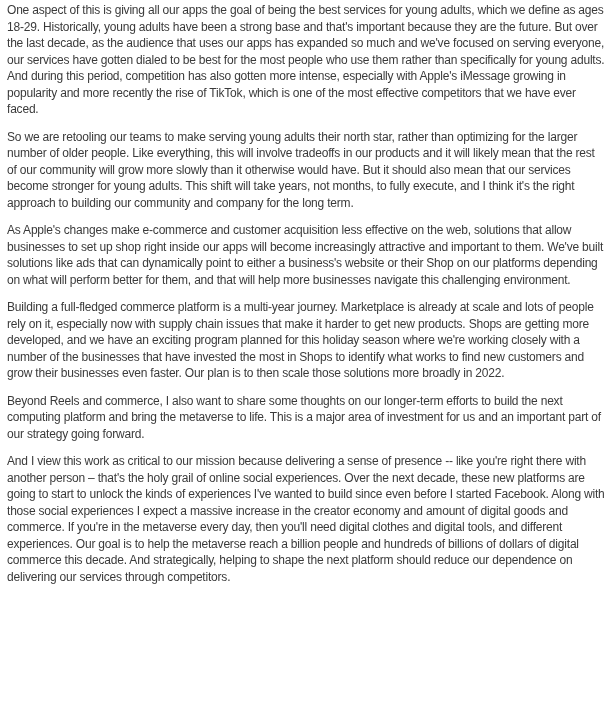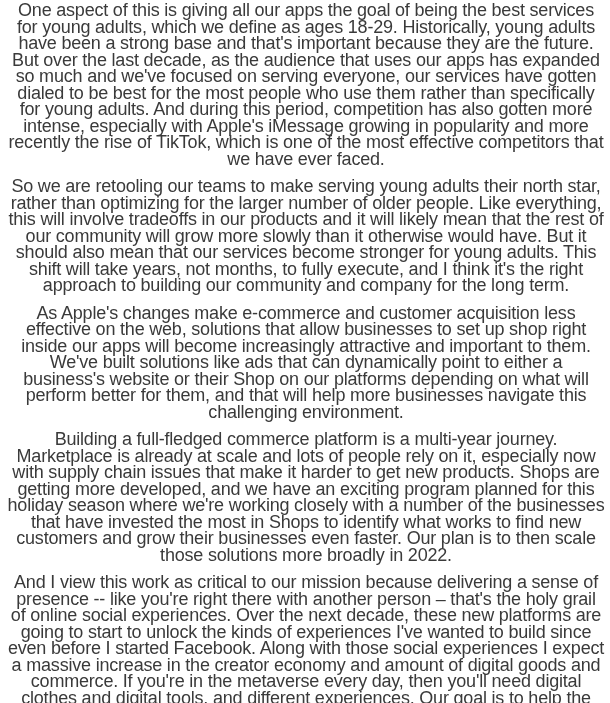--- a/index.html
+++ b/index.html
@@ -8,33 +8,34 @@
     background: #ffffff;
   }
   .document-page {
     width: 610px;
     height: 703px;
     box-sizing: border-box;
     padding: 2px 5px 0 7px;
     overflow: hidden;
     background: #ffffff;
     font-family: "Liberation Sans", sans-serif;
-    font-size: 18px;
+    font-size: 12px;
     line-height: 16.5px;
     letter-spacing: -0.2px;
     color: #3a3a3a;
-    text-align: center;
+    text-align: left;
   }
   .document-page p {
     margin: 0 0 11px 0;
     padding: 0;
   }
 </style>
 </head>
 <body>
 
 <div class="document-page" style="color: rgb(58, 58, 58); background: rgb(255, 255, 255);">
   <p>One aspect of this is giving all our apps the goal of being the best services for young adults, which we define as ages 18-29. Historically, young adults have been a strong base and that's important because they are the future. But over the last decade, as the audience that uses our apps has expanded so much and we've focused on serving everyone, our services have gotten dialed to be best for the most people who use them rather than specifically for young adults. And during this period, competition has also gotten more intense, especially with Apple's iMessage growing in popularity and more recently the rise of TikTok, which is one of the most effective competitors that we have ever faced.</p>
   <p>So we are retooling our teams to make serving young adults their north star, rather than optimizing for the larger number of older people. Like everything, this will involve tradeoffs in our products and it will likely mean that the rest of our community will grow more slowly than it otherwise would have. But it should also mean that our services become stronger for young adults. This shift will take years, not months, to fully execute, and I think it's the right approach to building our community and company for the long term.</p>
   <p>As Apple's changes make e-commerce and customer acquisition less effective on the web, solutions that allow businesses to set up shop right inside our apps will become increasingly attractive and important to them. We've built solutions like ads that can dynamically point to either a business's website or their Shop on our platforms depending on what will perform better for them, and that will help more businesses navigate this challenging environment.</p>
   <p>Building a full-fledged commerce platform is a multi-year journey. Marketplace is already at scale and lots of people rely on it, especially now with supply chain issues that make it harder to get new products. Shops are getting more developed, and we have an exciting program planned for this holiday season where we're working closely with a number of the businesses that have invested the most in Shops to identify what works to find new customers and grow their businesses even faster. Our plan is to then scale those solutions more broadly in 2022.</p>
+  <p>Beyond Reels and commerce, I also want to share some thoughts on our longer-term efforts to build the next computing platform and bring the metaverse to life. This is a major area of investment for us and an important part of our strategy going forward.</p>
   <p>And I view this work as critical to our mission because delivering a sense of presence -- like you're right there with another person – that's the holy grail of online social experiences. Over the next decade, these new platforms are going to start to unlock the kinds of experiences I've wanted to build since even before I started Facebook. Along with those social experiences I expect a massive increase in the creator economy and amount of digital goods and commerce. If you're in the metaverse every day, then you'll need digital clothes and digital tools, and different experiences. Our goal is to help the metaverse reach a billion people and hundreds of billions of dollars of digital commerce this decade. And strategically, helping to shape the next platform should reduce our dependence on delivering our services through competitors.</p>
 </div>
 
 </body></html>

